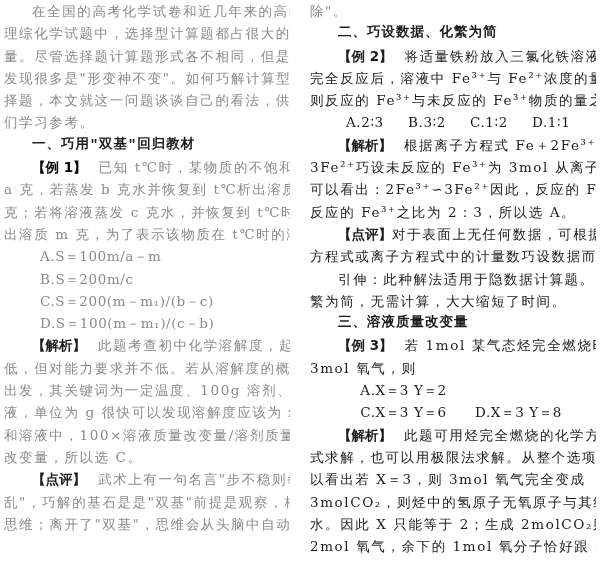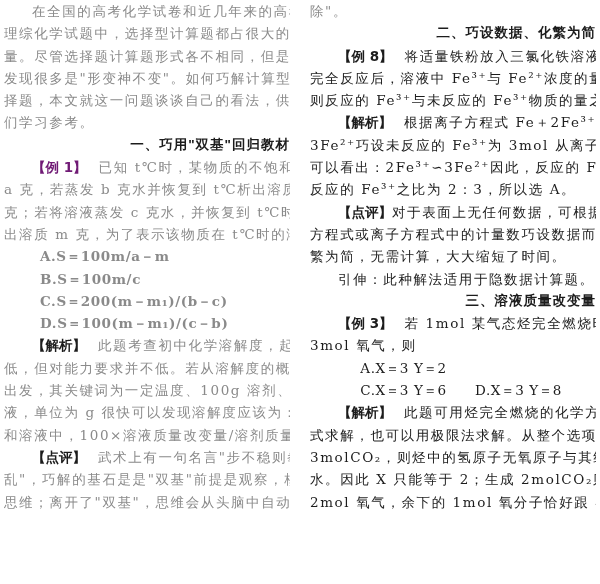--- a/index.html
+++ b/index.html
@@ -5,23 +5,23 @@
   html, body { margin:0; padding:0; background:#ffffff; }
   body { width:600px; height:584px; overflow:hidden; position:relative;
          font-family:"DejaVu Serif", "Liberation Serif", serif; color:#1c1c1c; }
   .col { position:absolute; top:0; width:286px; }
   .col-left { left:4px; }
   .col-right { left:310px; }
   .line { font-size:13.5px; line-height:22.3px; height:22.3px; white-space:nowrap;
           letter-spacing:1.6px; overflow:hidden; }
   .faint { color:#8a8a8a; }
   .indent { padding-left:28px; }
-  .opt { padding-left:36px; letter-spacing:0.6px;font-weight:bold; }
-  .head { font-family:Liberation Sans, sans-serif; font-weight:bold;
-          padding-left:28px; letter-spacing:1px;text-align:right; }
+  .opt { padding-left:36px; letter-spacing:0.6px; }
+  .head { font-family:Liberation Mono, monospace; font-weight:bold;
+          padding-left:28px; letter-spacing:1px; }
   .tag { font-family:"DejaVu Sans", "Liberation Sans", sans-serif; font-weight:bold;
          letter-spacing:0; margin-right:12px; }
   .optrow { display:flex; padding-left:36px; letter-spacing:0.6px; }
   .optrow span { display:inline-block; }
   .opt4 span { width:62px; }
   .opt2 span { width:115px;text-align:center; }
 </style>
 </head>
 <body>
 
@@ -29,84 +29,92 @@
   <div class="line indent faint">在全国的高考化学试卷和近几年来的高考</div>
   <div class="line faint">理综化学试题中，选择型计算题都占很大的份</div>
   <div class="line faint">量。尽管选择题计算题形式各不相同，但是笔者</div>
   <div class="line faint">发现很多是"形变神不变"。如何巧解计算型选</div>
   <div class="line faint">择题，本文就这一问题谈谈自己的看法，供同学</div>
   <div class="line faint">们学习参考。</div>
 
   <div class="line head">一、巧用"双基"回归教材</div>
 
   <div class="line indent faint">
-    <span class="tag" style="color:#701a75">【例 1】</span><span>已知 t℃时，某物质的不饱和溶液</span>
+    <span class="tag" style="color:#000000">【例 1】</span><span>已知 t℃时，某物质的不饱和溶液</span>
   </div>
   <div class="line faint">a 克，若蒸发 b 克水并恢复到 t℃析出溶质 M</div>
   <div class="line faint">克；若将溶液蒸发 c 克水，并恢复到 t℃时则析</div>
   <div class="line faint">出溶质 m 克，为了表示该物质在 t℃时的溶解</div>
 
   <div class="line opt faint">A.S＝100m/a－m</div>
-  <div class="line opt faint">B.S＝100m/c</div>
+  <div class="line opt faint">B.S＝200m/c</div>
   <div class="line opt faint">C.S＝200(m－m₁)/(b－c)</div>
   <div class="line opt faint">D.S＝100(m－m₁)/(c－b)</div>
 
   <div class="line indent faint">
     <span class="tag" style="color:#1c1c1c">【解析】</span><span>此题考查初中化学溶解度，起点</span>
   </div>
   <div class="line faint">低，但对能力要求并不低。若从溶解度的概念</div>
   <div class="line faint">出发，其关键词为一定温度、100g 溶剂、饱和溶</div>
   <div class="line faint">液，单位为 g 很快可以发现溶解度应该为：在饱</div>
   <div class="line faint">和溶液中，100×溶液质量改变量/溶剂质量</div>
+  <div class="line faint">改变量，所以选 C。</div>
 
   <div class="line indent faint">
     <span class="tag" style="color:#1c1c1c">【点评】</span><span>武术上有一句名言"步不稳则拳</span>
   </div>
   <div class="line faint">乱"，巧解的基石是是"双基"前提是观察，核心是</div>
   <div class="line faint">思维；离开了"双基"，思维会从头脑中自动"删</div>
 </div>
 
 <div class="col col-right">
   <div class="line faint">除"。</div>
   <div class="line head">二、巧设数据、化繁为简</div>
 
   <div class="line indent">
-    <span class="tag">【例 8】</span><span>将适量铁粉放入三氯化铁溶液中，</span>
+    <span class="tag">【例 2】</span><span>将适量铁粉放入三氯化铁溶液中，</span>
   </div>
   <div class="line">完全反应后，溶液中 Fe³⁺与 Fe²⁺浓度的量相等，</div>
   <div class="line">则反应的 Fe³⁺与未反应的 Fe³⁺物质的量之比为</div>
+  <div class="line optrow opt4">
+    <span>A.2∶3</span>
+    <span>B.3∶2</span>
+    <span>C.1∶2</span>
+    <span>D.1∶1</span>
+  </div>
 
   <div class="line indent">
     <span class="tag">【解析】</span><span>根据离子方程式 Fe＋2Fe³⁺＝</span>
   </div>
   <div class="line">3Fe²⁺巧设未反应的 Fe³⁺为 3mol 从离子方程式</div>
   <div class="line">可以看出：2Fe³⁺∽3Fe²⁺因此，反应的 Fe³⁺与未</div>
   <div class="line">反应的 Fe³⁺之比为 2：3，所以选 A。</div>
 
   <div class="line indent">
     <span class="tag" style="margin-right:0">【点评】</span><span>对于表面上无任何数据，可根据化学</span>
   </div>
   <div class="line">方程式或离子方程式中的计量数巧设数据而化</div>
+  <div class="line indent">引伸：此种解法适用于隐数据计算题。</div>
+
   <div class="line">繁为简，无需计算，大大缩短了时间。</div>
-
-  <div class="line indent">引伸：此种解法适用于隐数据计算题。</div>
   <div class="line head">三、溶液质量改变量</div>
 
   <div class="line indent">
     <span class="tag">【例 3】</span><span>若 1mol 某气态烃完全燃烧时需要</span>
   </div>
   <div class="line">3mol 氧气，则</div>
   <div class="line optrow opt2">
     <span>A.X＝3 Y＝2</span>
   </div>
   <div class="line optrow opt2">
     <span>C.X＝3 Y＝6</span>
     <span>D.X＝3 Y＝8</span>
   </div>
 
   <div class="line indent">
     <span class="tag">【解析】</span><span>此题可用烃完全燃烧的化学方程</span>
   </div>
   <div class="line">式求解，也可以用极限法求解。从整个选项可</div>
+  <div class="line">以看出若 X＝3，则 3mol 氧气完全变成</div>
   <div class="line">3molCO₂，则烃中的氢原子无氧原子与其结合成</div>
   <div class="line">水。因此 X 只能等于 2；生成 2molCO₂则消耗了</div>
   <div class="line">2mol 氧气，余下的 1mol 氧分子恰好跟 4mol 的</div>
 </div>
 
 </body></html>

